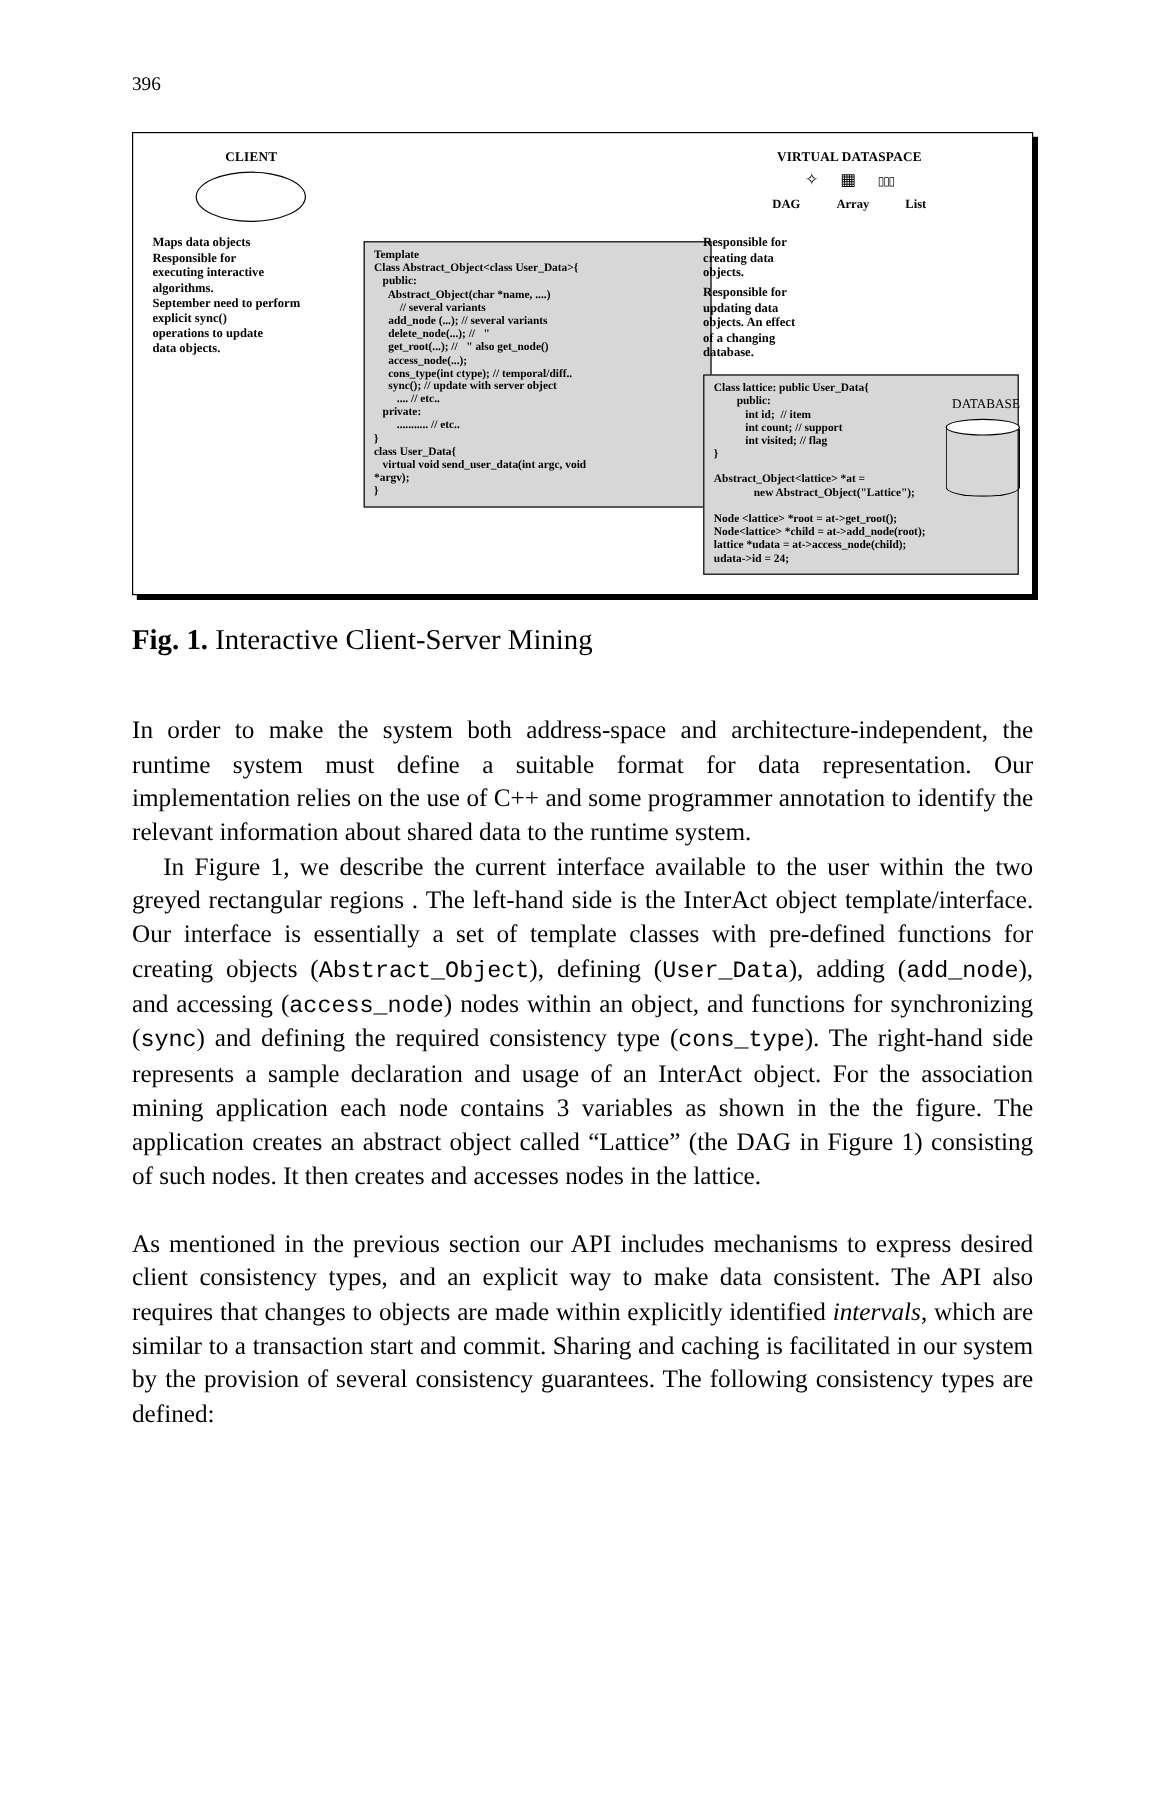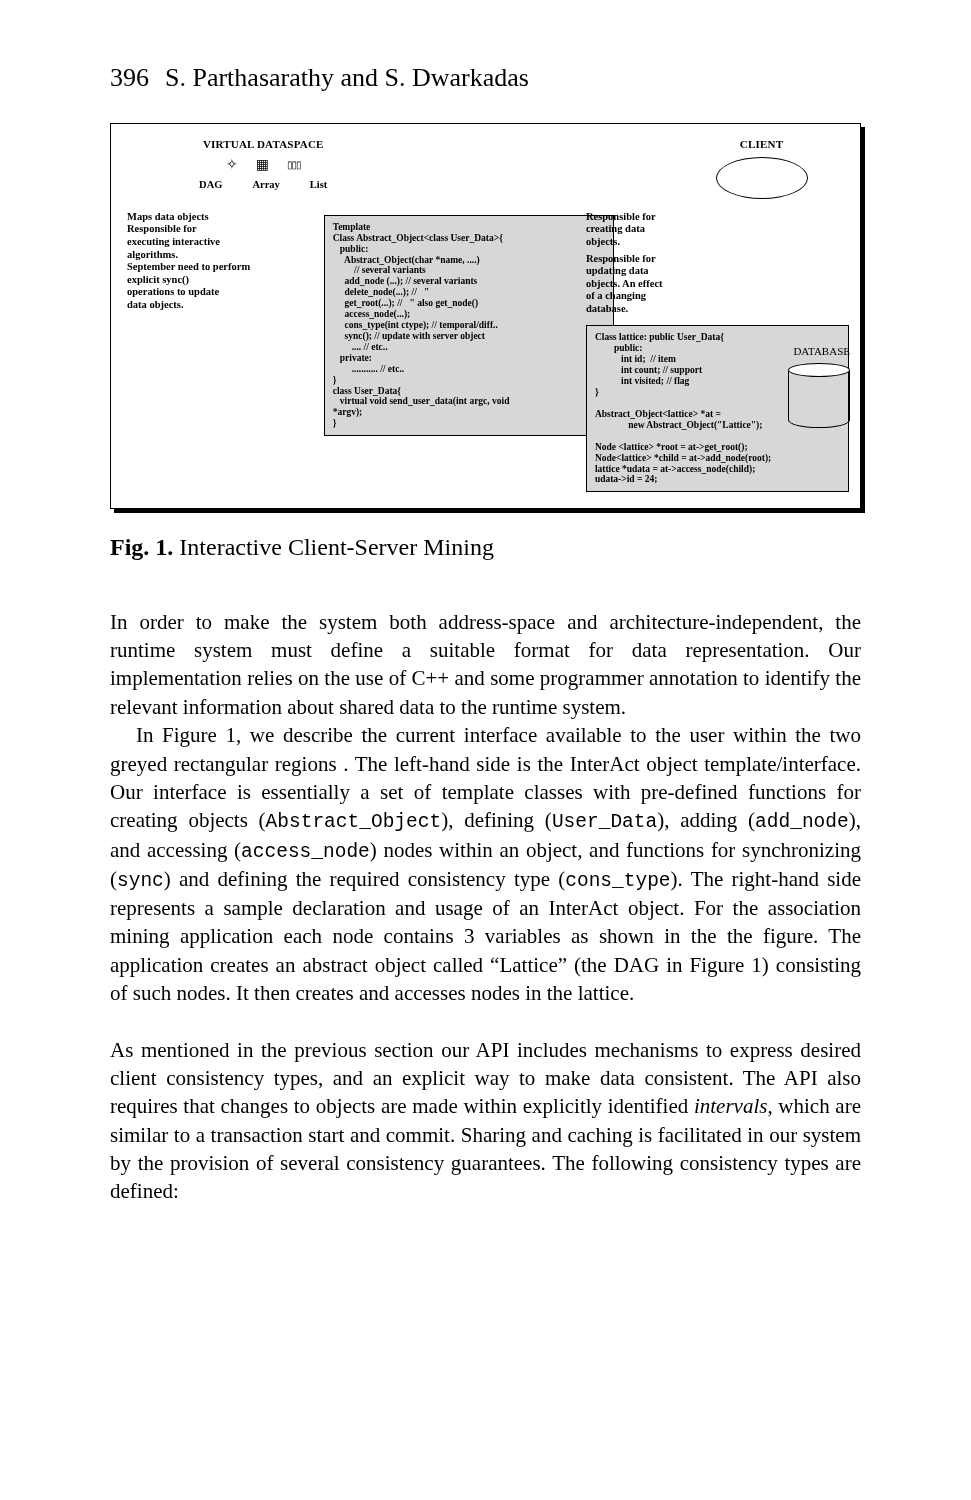--- a/index.html
+++ b/index.html
@@ -13,22 +13,22 @@
     width: 971px;
     height: 1500px;
     position: relative;
     padding: 60px 110px 60px 110px;
     box-sizing: border-box;
     font-size: 21px;
     line-height: 1.35;
   }
   .header {
     display: flex;
-    gap: 16px;
-    font-size: 26px;
+    gap: 32px;
+    font-size: 16px;
     margin-bottom: 28px;
   }
   .header .pnum { }
   .figure-wrap {
     border: 1px solid #000;
     box-shadow: 4px 4px 0 #000;
     padding: 14px 16px 16px 16px;
     margin-bottom: 22px;
     position: relative;
   }
@@ -100,21 +100,21 @@
     border: 1px solid #000;
     font-family: "Times New Roman", Times, serif;
     font-size: 9.5px;
     font-weight: bold;
     line-height: 1.15;
     text-align: left;
     padding: 6px 8px;
     white-space: pre;
     overflow: hidden;
   }
-  .codebox-left { margin-top:4px; width:100%;margin-left:21px; }
+  .codebox-left { margin-top:4px; width:100%; }
   .codebox-right{ margin-top:4px; width:95%; }
   .fig-bottom {
     display: flex;
     justify-content: space-between;
     align-items: flex-start;
     margin-top: 4px;
   }
   .fb-left  { width:23%; font-size:10.5px; font-weight:bold; line-height:1.2; }
   .fb-mid   { width:38%; }
   .fb-right { width:36%; position:relative; font-size:10.5px; font-weight:bold; line-height:1.2; }
@@ -140,42 +140,41 @@
   .ital { font-style: italic; }
   .spacer { height: 28px; }
 </style>
 </head>
 <body>
 
 <div class="page">
 
   <div class="header">
     <span class="pnum">396</span>
-    <span>S. Parthasarathy and S. Dwarkadas</span>
   </div>
 
   <div class="figure-wrap">
     <div class="fig-top">
+      <div class="col col-left">
+        <div style="text-align:center;">
+          <div class="title-sm">CLIENT</div>
+          <div class="cloud"></div>
+        </div>
+      </div>
       <div class="col col-mid">
         <div class="title-sm">VIRTUAL DATASPACE</div>
         <div class="icons-row">
           <span>✧</span>
           <span>▦</span>
           <span style="font-size:10px;letter-spacing:-1px;">▯▯▯</span>
         </div>
         <div class="sublabels">
           <span>DAG</span>
           <span>Array</span>
           <span>List</span>
-        </div>
-      </div>
-      <div class="col col-left">
-        <div style="text-align:center;">
-          <div class="title-sm">CLIENT</div>
-          <div class="cloud"></div>
         </div>
       </div>
     </div>
 
     <div class="fig-bottom">
       <div class="fb-left" style="white-space:pre-line;">Maps data objects
 Responsible for
 executing interactive
 algorithms.
 September need to perform

